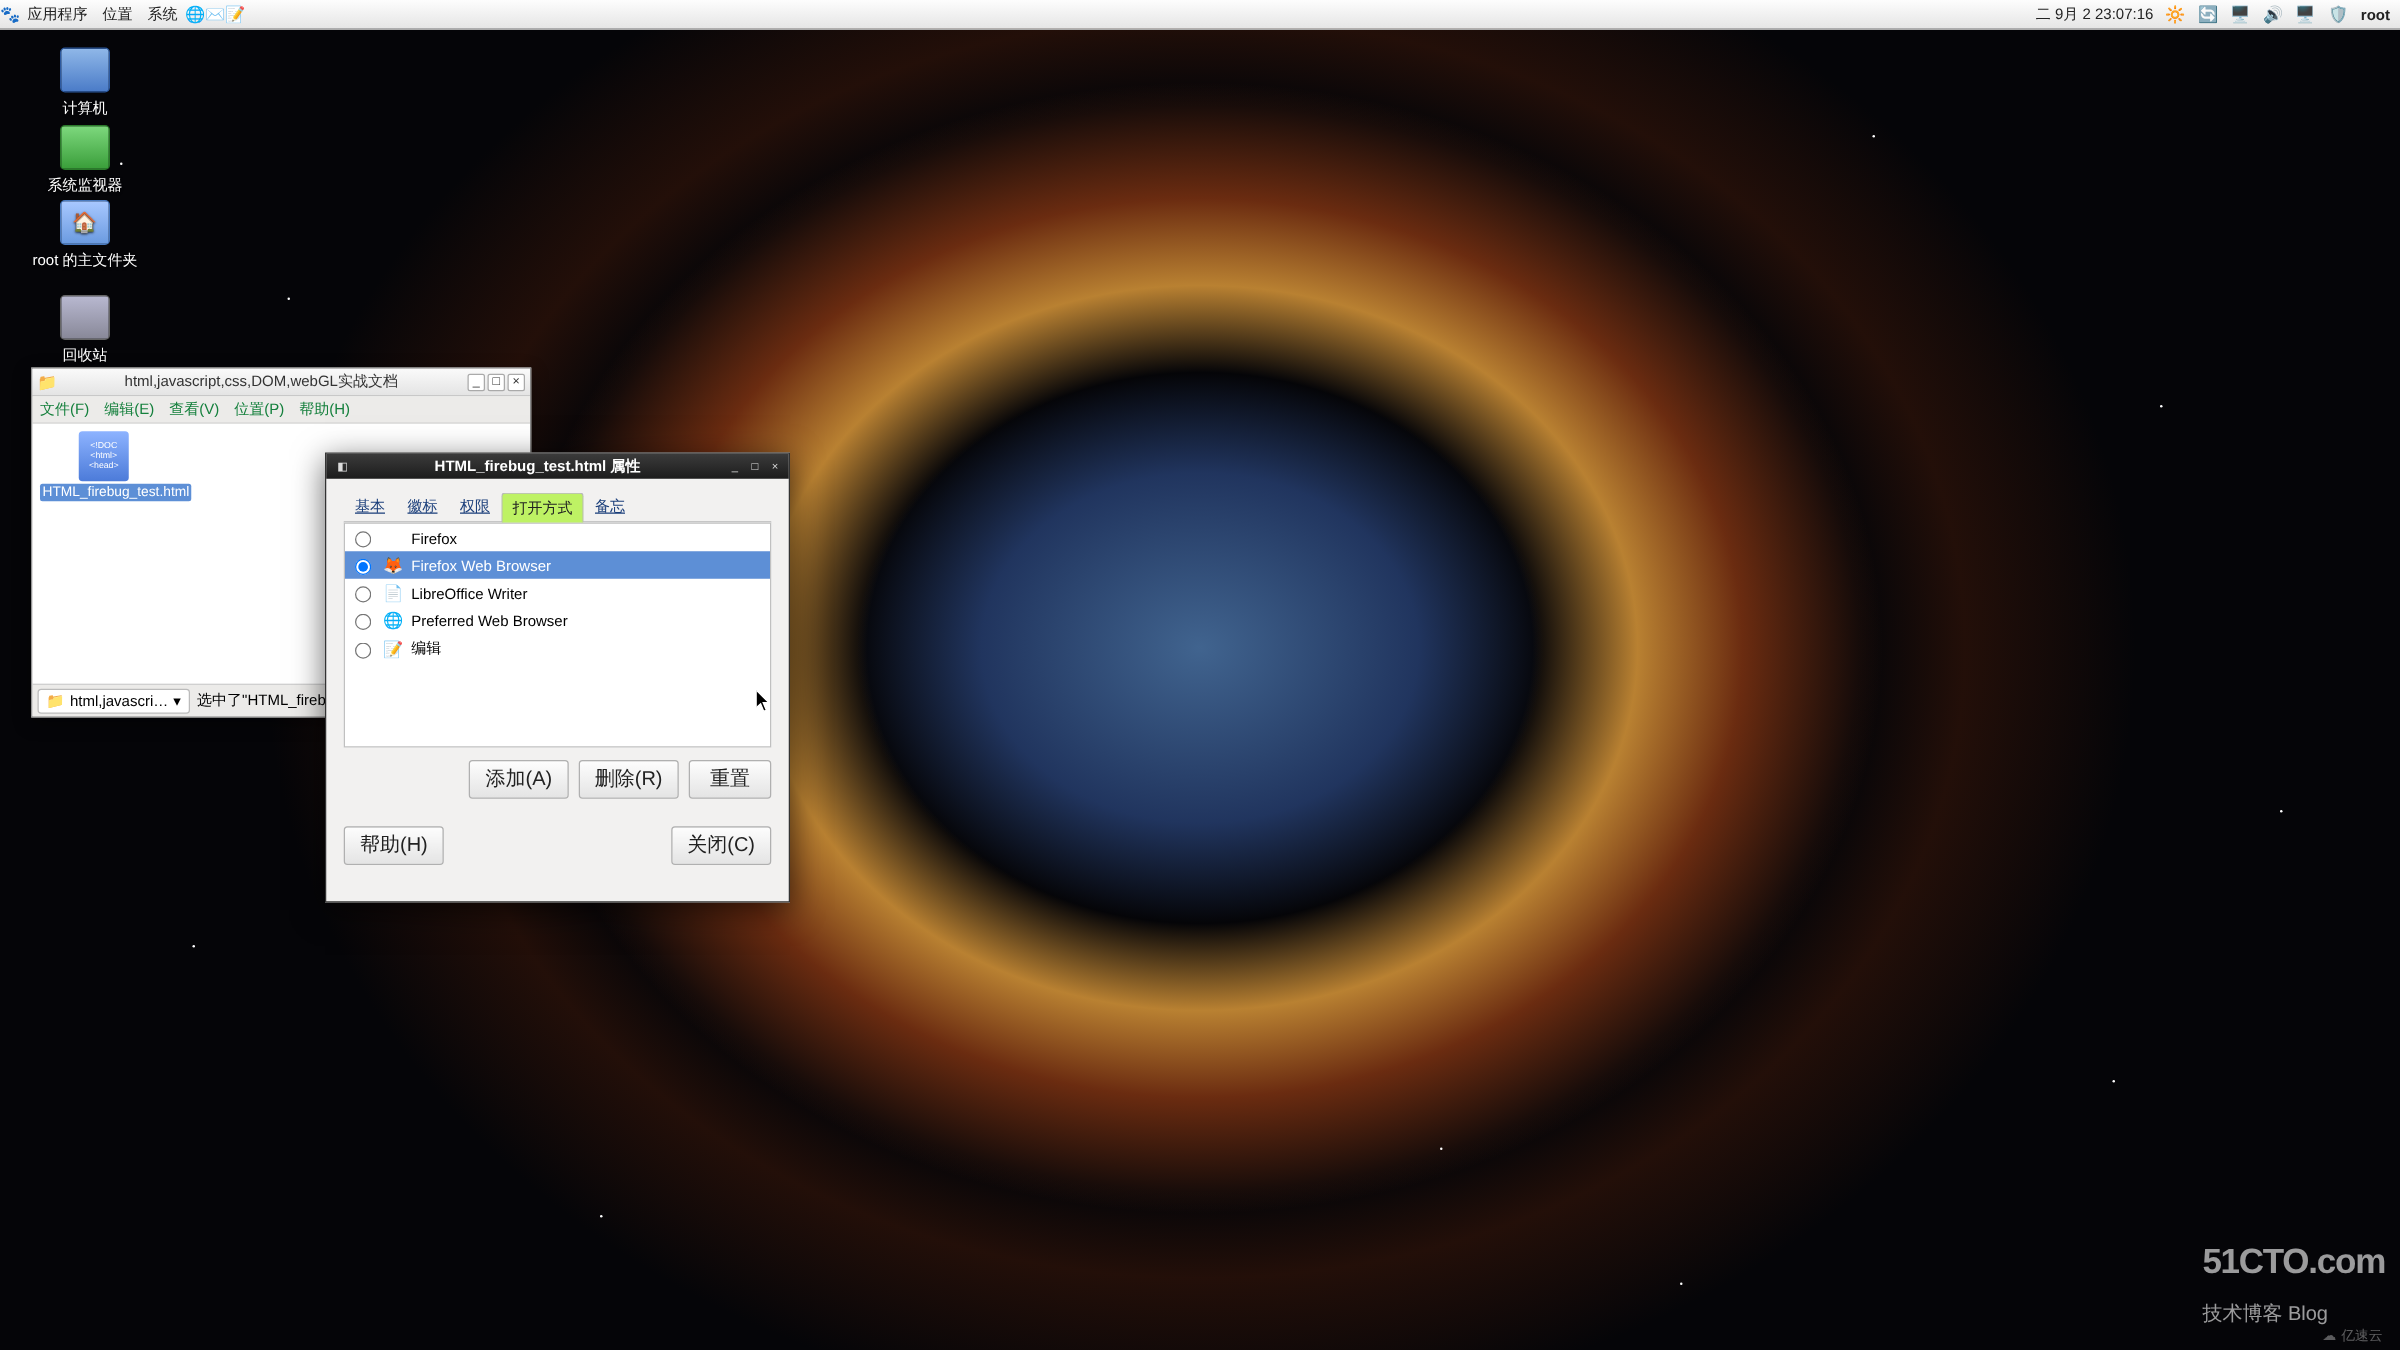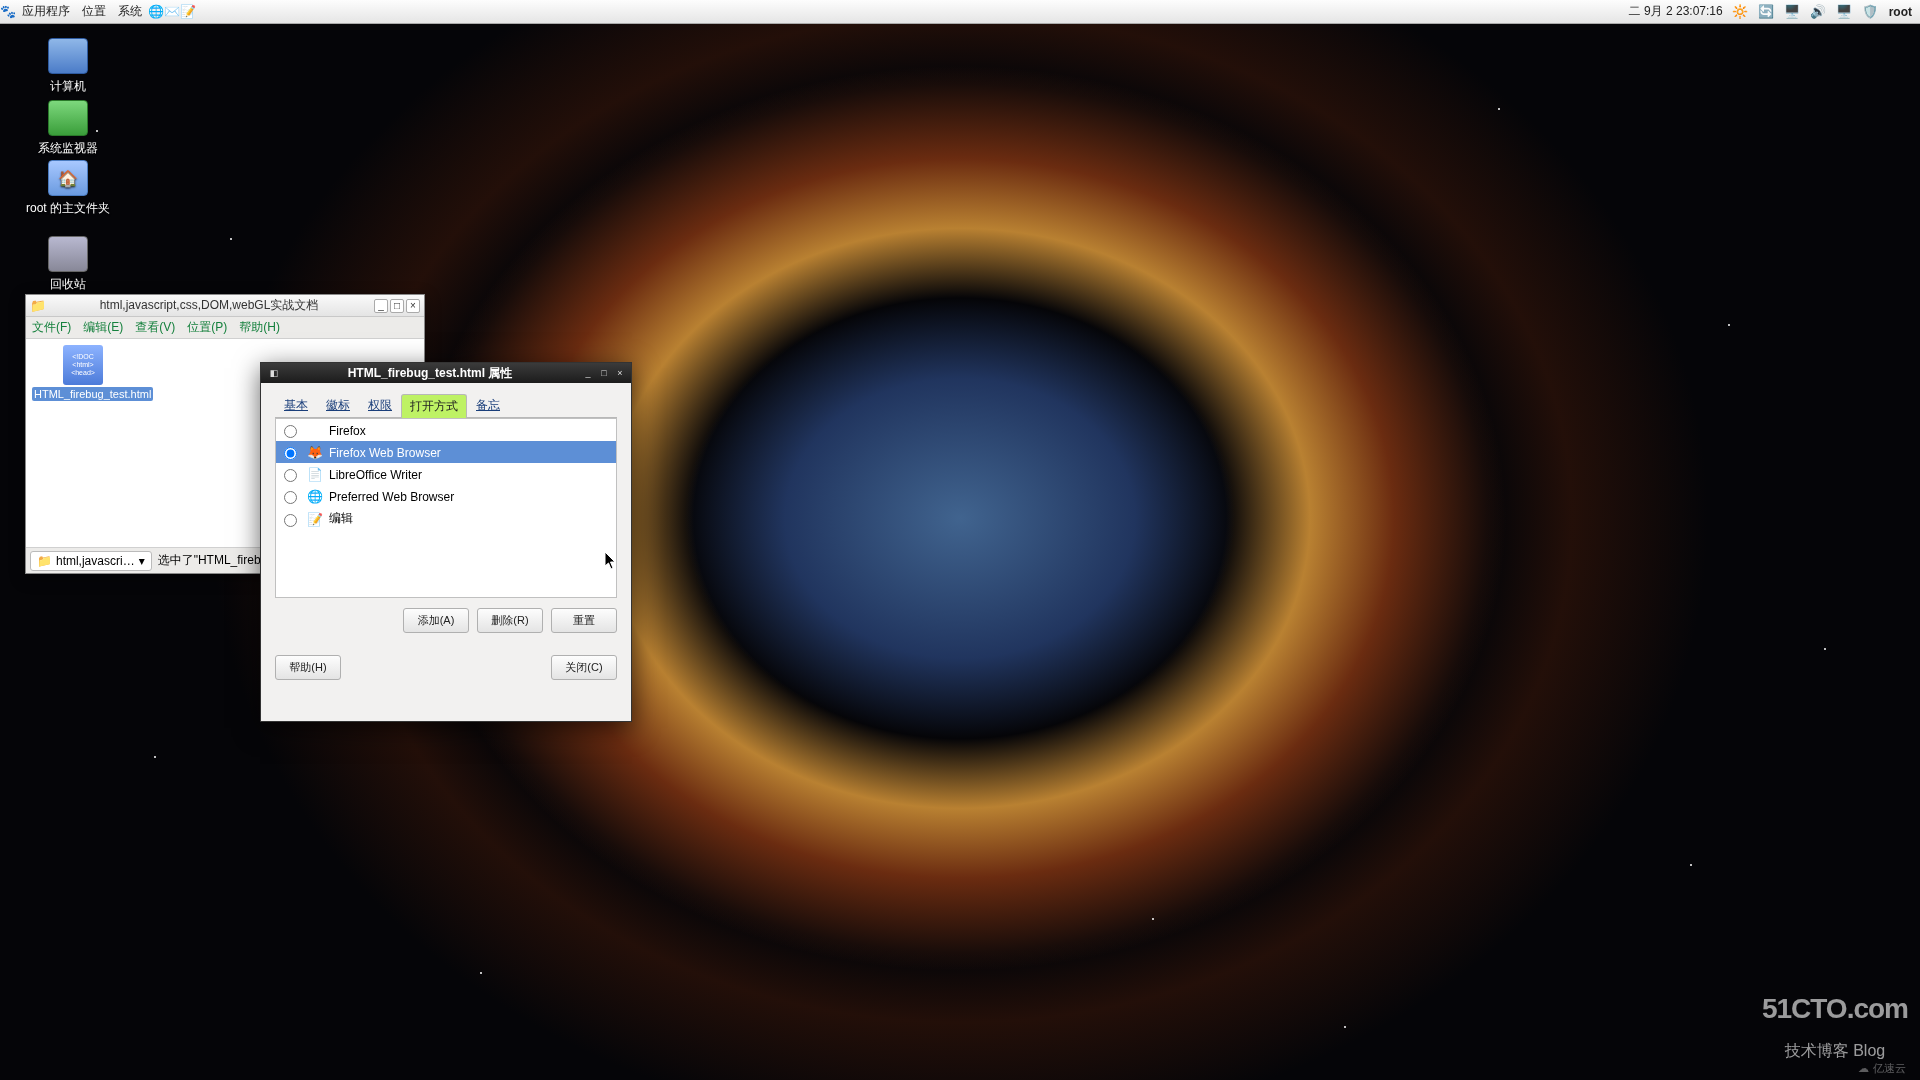--- a/index.html
+++ b/index.html
@@ -48,24 +48,24 @@
 .tab.active { background:#bef264; border-color:#b8b8b8; border-radius:3px 3px 0 0; text-decoration:none; color:#222; position:relative; top:1px; }
 .prompt-text { font-size:12px; color:#333; margin-bottom:8px; line-height:1.5; }
 .prompt-text .fn { font-style:italic; }
 .app-list { border:1px solid #c0c0c0; background:#fff; height:180px; overflow:auto; }
 .app-row { display:flex; align-items:flex-end; gap:6px; padding:3px 6px; font-size:12px; cursor:pointer; }
 .app-row.selected { background:#5d8fd6; color:#fff; }
 .app-row input[type=radio] { margin:0 4px 0 2px; }
 .app-row .aicon { width:16px; height:16px; display:inline-flex; align-items:center; justify-content:center; font-size:13px; }
 .btn-row { display:flex; justify-content:flex-end; gap:8px; margin-top:10px; }
 .btn-row.split { justify-content:space-between; margin-top:22px; }
-.btn { min-width:66px; padding:4px 12px; font-size:11px; background:linear-gradient(#fdfdfd,#e4e4e4); border:1px solid #b0b0b0; border-radius:3px; cursor:pointer; color:#222; }
-
-
-.wm { position:absolute; right:12px; bottom:18px; color:rgba(255,255,255,.6); text-align:center; font-family:Arial; }
+.btn { min-width:66px; padding:4px 12px; font-size:16px; background:linear-gradient(#fdfdfd,#e4e4e4); border:1px solid #b0b0b0; border-radius:3px; cursor:pointer; color:#222; }
+
+
+.wm { position:absolute; right:12px; bottom:18px; color:rgba(255,255,255,.6); text-align:left; font-family:Arial; }
 .wm .big { font-size:28px; font-weight:bold; letter-spacing:-1px; }
 .wm .sm { font-size:16px;margin-top:16px; }
 .wm2 { position:absolute; right:14px; bottom:4px; color:rgba(255,255,255,.35); font-size:11px; display:flex; align-items:center; gap:4px; }
 
 .cursor { position:absolute; left:605px; top:552px; width:12px; height:18px; z-index:40; }
 </style>
 </head>
 <body>
 
 <div class="wallpaper">

